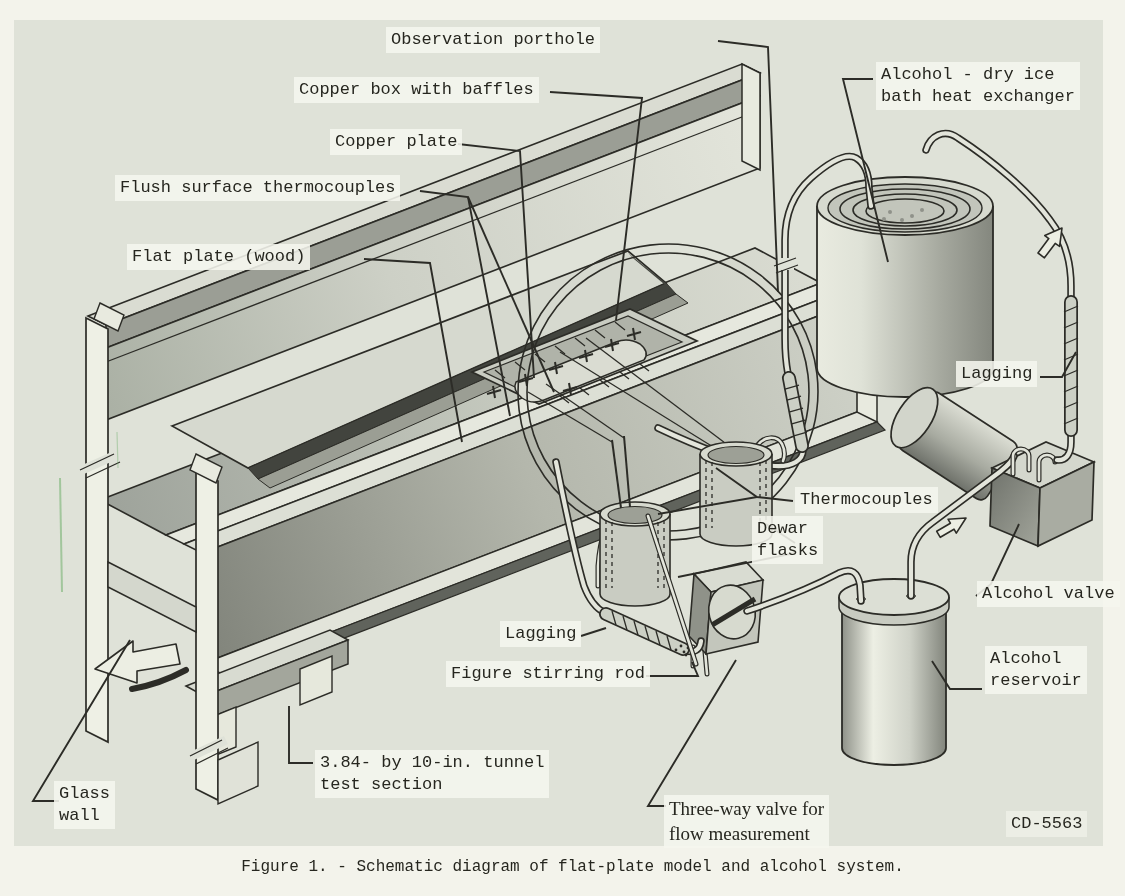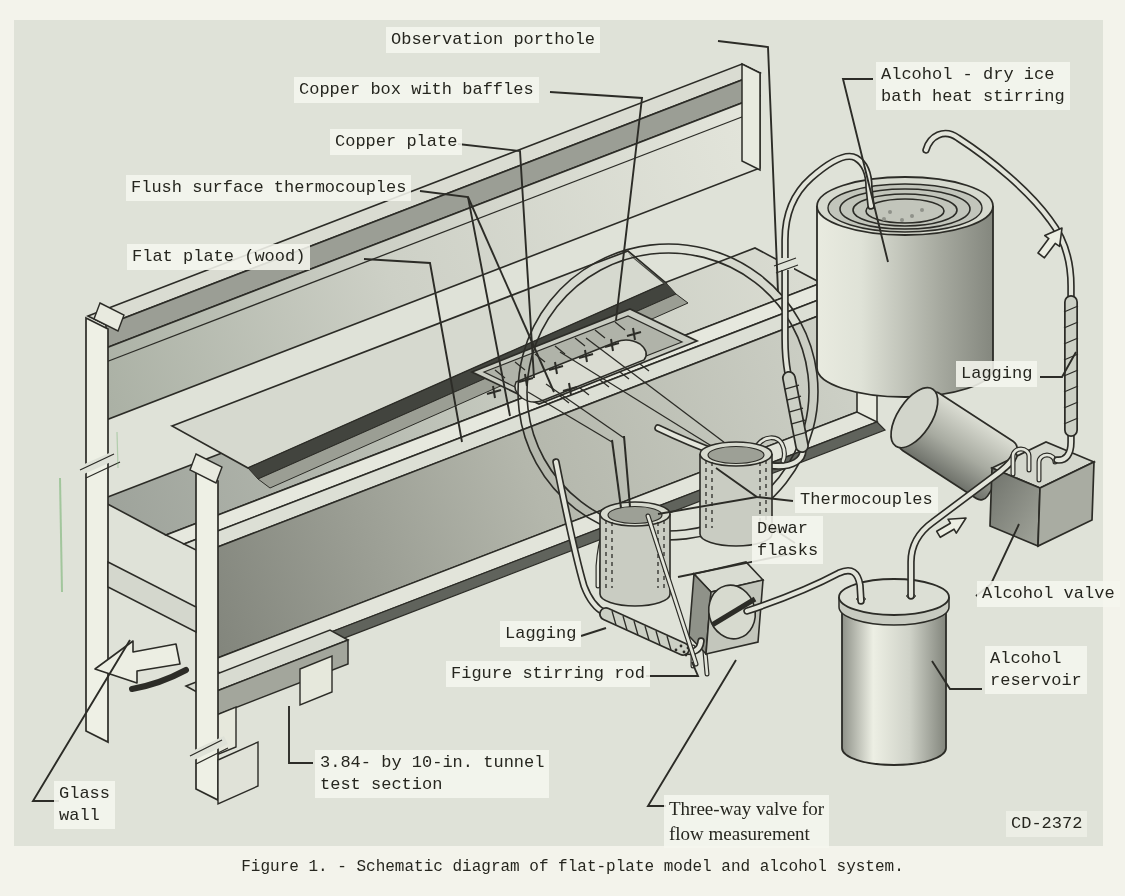--- a/index.html
+++ b/index.html
@@ -320,34 +320,34 @@
     <polyline class="leader" points="313,763 289,763 289,706"></polyline>
     <polyline class="leader" points="736,660 648,806 666,806"></polyline>
     <polyline class="leader" points="982,689 950,689 932,661"></polyline>
     <polyline class="leader" points="130,640 33,801 59,801"></polyline>
   </g>
 </svg>
 
 <div class="lbl" style="left:386px;top:27px">Observation porthole</div>
 <div class="lbl" style="left:294px;top:77px">Copper box with baffles</div>
 <div class="lbl" style="left:330px;top:129px">Copper plate</div>
-<div class="lbl" style="left:126px;top:175px">Flush surface thermocouples</div>
+<div class="lbl" style="left:115px;top:175px">Flush surface thermocouples</div>
 <div class="lbl" style="left:127px;top:244px">Flat plate (wood)</div>
 <div class="lbl" style="left:876px;top:62px">Alcohol - dry ice
-bath heat stirring</div>
+bath heat exchanger</div>
 <div class="lbl" style="left:956px;top:361px">Lagging</div>
 <div class="lbl" style="left:795px;top:487px">Thermocouples</div>
 <div class="lbl" style="left:752px;top:516px">Dewar
 flasks</div>
 <div class="lbl" style="left:977px;top:581px">Alcohol valve</div>
 <div class="lbl" style="left:500px;top:621px">Lagging</div>
 <div class="lbl" style="left:446px;top:661px">Figure stirring rod</div>
 <div class="lbl" style="left:315px;top:750px">3.84- by 10-in. tunnel
 test section</div>
 <div class="lbl big" style="left:664px;top:795px">Three-way valve for
 flow measurement</div>
 <div class="lbl" style="left:985px;top:646px">Alcohol
 reservoir</div>
 <div class="lbl" style="left:54px;top:781px">Glass
 wall</div>
-<div class="lbl plain" style="left:1006px;top:811px">CD-2372</div>
+<div class="lbl plain" style="left:1006px;top:811px">CD-5563</div>
 
 <div class="caption">Figure 1. - Schematic diagram of flat-plate model and alcohol system.</div>
 
 </body></html>

